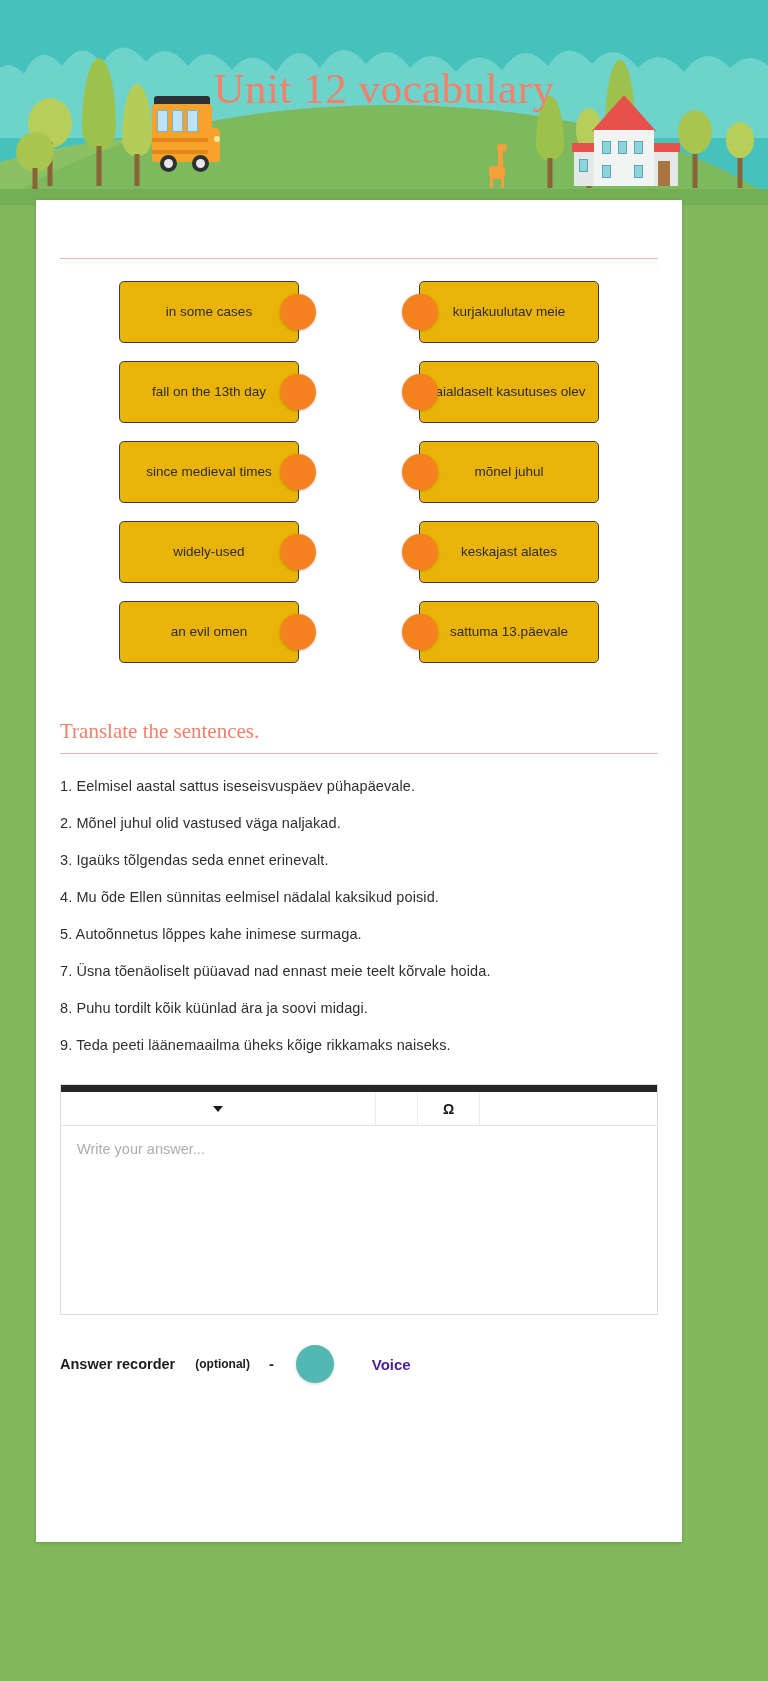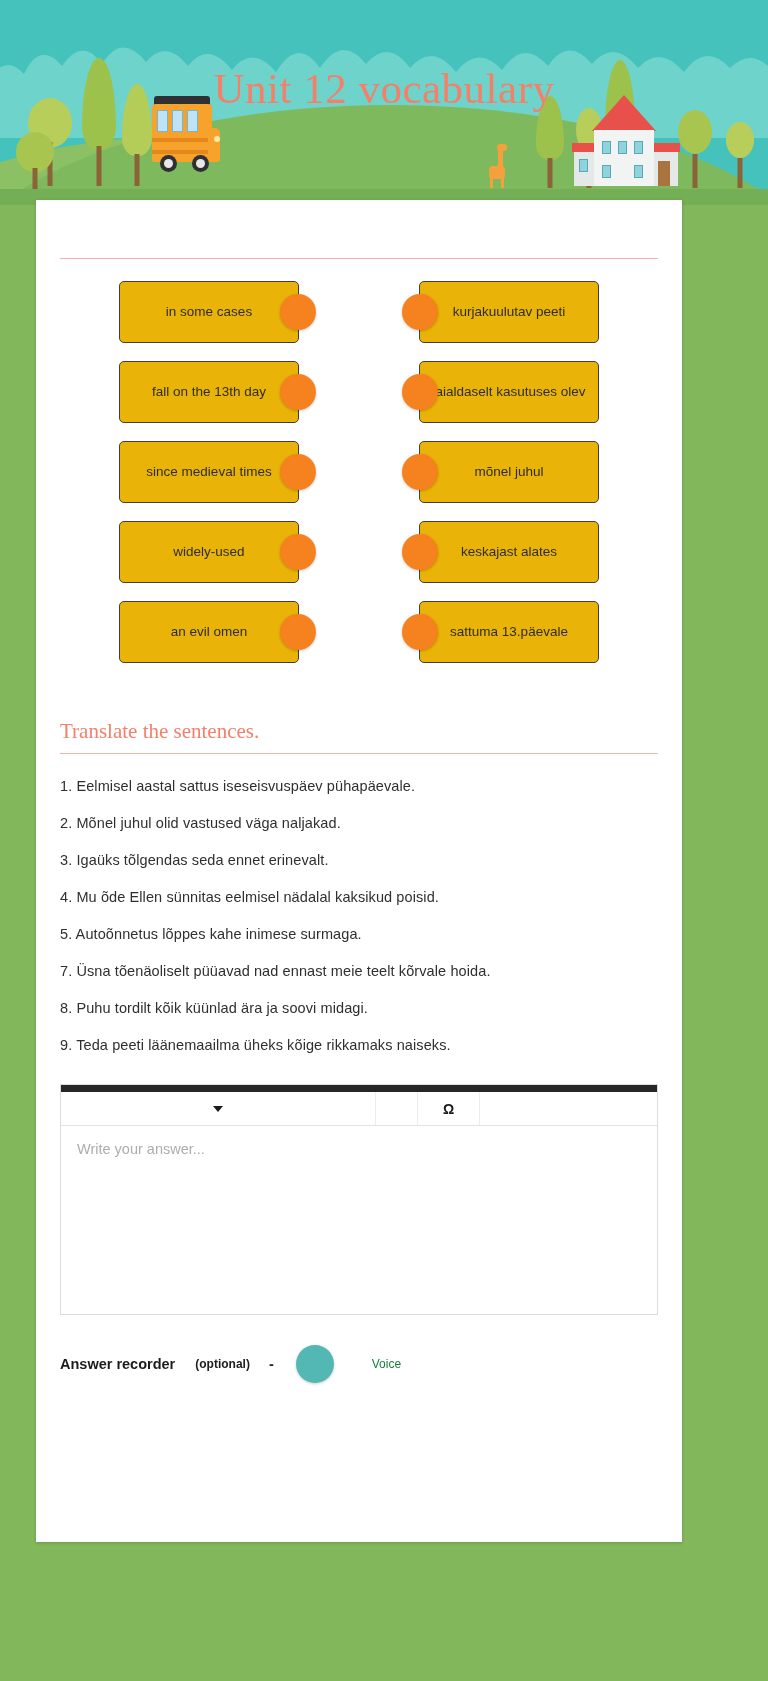--- a/index.html
+++ b/index.html
@@ -291,21 +291,21 @@
     padding-bottom: 16px;
   }
   .rec-label { font-size: 14.5px; font-weight: bold; color: #1c1c1c; }
   .rec-opt { font-size: 12px; font-weight: bold; color: #1c1c1c; margin-left: 4px; }
   .rec-dash { font-size: 14.5px; font-weight: bold; color: #1c1c1c; margin: 0 6px 0 3px; }
   .rec-dot {
     width: 38px; height: 38px; border-radius: 50%;
     background: #53b8b3;
     box-shadow: 0 1px 3px rgba(0,0,0,.2);
   }
-  .rec-voice { font-size: 12px; font-weight: normal; color: #15803d; margin-left: 22px; }
+  .rec-voice { font-size: 15px; font-weight: bold; color: #4c1d95; margin-left: 22px; }
 </style>
 </head>
 <body>
 
 <div class="page">
 
   <div class="banner">
     <div class="sky"></div>
 
     <svg class="cloudband" viewBox="0 0 800 120" preserveAspectRatio="none">
@@ -411,21 +411,21 @@
         <div class="section-rule"></div>
 
         <div class="match-wrap">
 
           <div class="match-row">
             <div class="mbox left">
               <span>in some cases</span>
               <span class="dot"></span>
             </div>
             <div class="mbox right">
-              <span>kurjakuulutav peeti</span>
+              <span>kurjakuulutav meie</span>
               <span class="dot"></span>
             </div>
           </div>
 
           <div class="match-row">
             <div class="mbox left">
               <span>fall on the 13th day</span>
               <span class="dot"></span>
             </div>
             <div class="mbox right">

